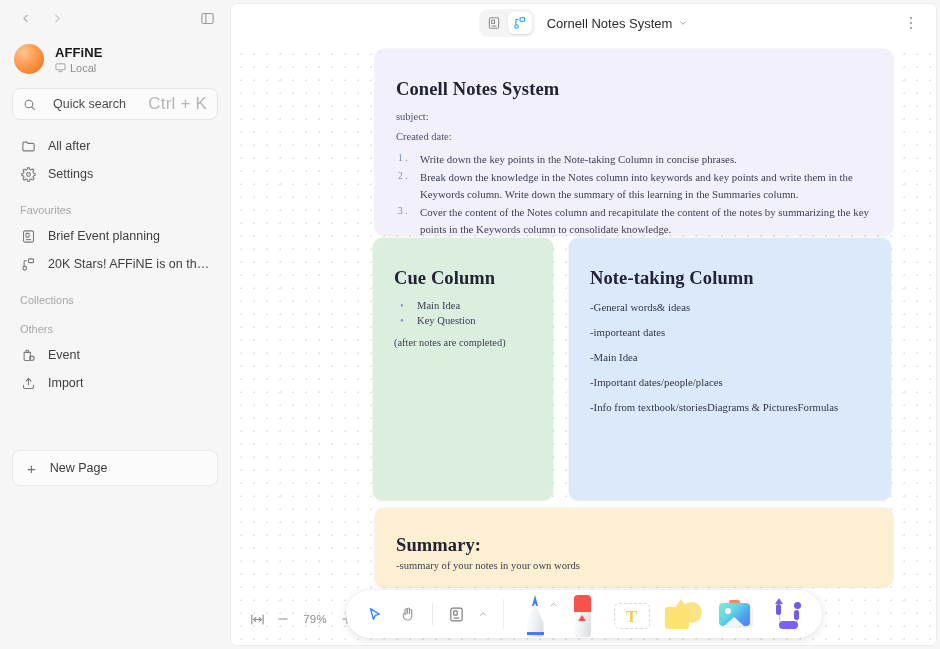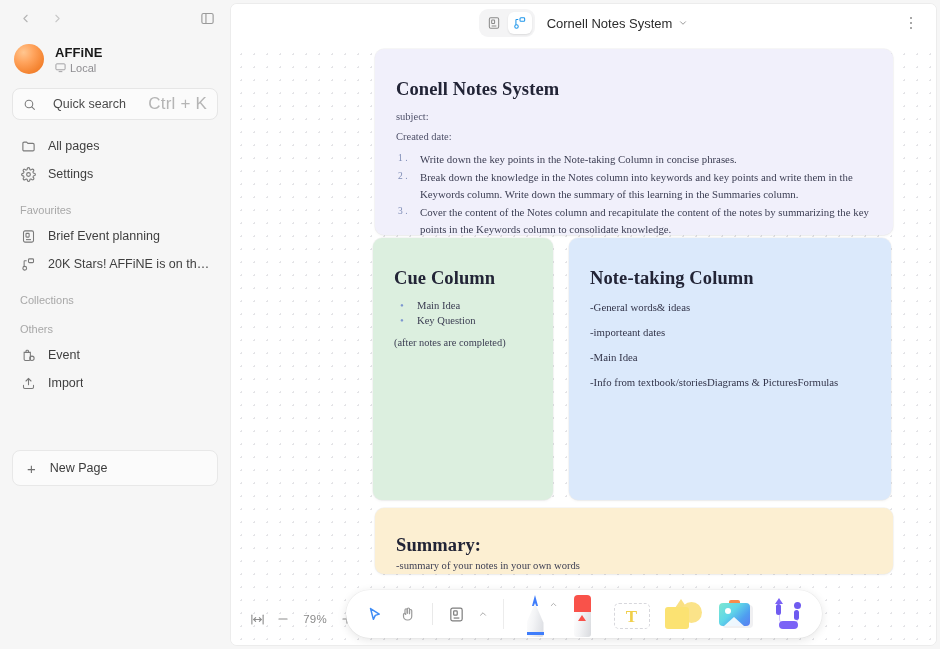--- a/index.html
+++ b/index.html
@@ -326,21 +326,21 @@
     </div>
 
     <div class="sb-list">
 
       <div class="sb-item">
         <span class="ico">
           <svg class="svgico" width="15" height="15" viewBox="0 0 24 24" fill="none" stroke="currentColor" stroke-width="1.8" stroke-linejoin="round">
               <path d="M3 7a2 2 0 0 1 2-2h4l2 2h8a2 2 0 0 1 2 2v8a2 2 0 0 1-2 2H5a2 2 0 0 1-2-2z"></path>
             </svg>
         </span>
-        <span class="lbl">All pages</span>
+        <span class="lbl">All after</span>
       </div>
 
       <div class="sb-item">
         <span class="ico">
           <svg class="svgico" width="15" height="15" viewBox="0 0 24 24" fill="none" stroke="currentColor" stroke-width="1.8">
               <circle cx="12" cy="12" r="3"></circle>
               <path d="M19.4 15a1.6 1.6 0 0 0 .3 1.8l.1.1a2 2 0 1 1-2.8 2.8l-.1-.1a1.6 1.6 0 0 0-1.8-.3 1.6 1.6 0 0 0-1 1.5V21a2 2 0 1 1-4 0v-.1A1.6 1.6 0 0 0 9 19.4a1.6 1.6 0 0 0-1.8.3l-.1.1a2 2 0 1 1-2.8-2.8l.1-.1a1.6 1.6 0 0 0 .3-1.8 1.6 1.6 0 0 0-1.5-1H3a2 2 0 1 1 0-4h.1A1.6 1.6 0 0 0 4.6 9a1.6 1.6 0 0 0-.3-1.8l-.1-.1a2 2 0 1 1 2.8-2.8l.1.1a1.6 1.6 0 0 0 1.8.3H9a1.6 1.6 0 0 0 1-1.5V3a2 2 0 1 1 4 0v.1a1.6 1.6 0 0 0 1 1.5 1.6 1.6 0 0 0 1.8-.3l.1-.1a2 2 0 1 1 2.8 2.8l-.1.1a1.6 1.6 0 0 0-.3 1.8V9a1.6 1.6 0 0 0 1.5 1H21a2 2 0 1 1 0 4h-.1a1.6 1.6 0 0 0-1.5 1z"></path>
             </svg>
         </span>
         <span class="lbl">Settings</span>
@@ -467,25 +467,26 @@
           <div class="after-note">(after notes are completed)</div>
         </div>
       </div>
 
       <div class="card c-blue" style="left:338px; top:196px; width:322px; height:262px;">
         <div class="card-inner">
           <h1>Note-taking Column</h1>
           <div class="note-line">-General  words&amp; ideas</div>
           <div class="note-line">-importeant dates</div>
           <div class="note-line">-Main Idea</div>
+          <div class="note-line">-Important dates/people/places</div>
           <div class="note-line">-Info from textbook/storiesDiagrams &amp; PicturesFormulas</div>
         </div>
       </div>
 
-      <div class="card c-yellow" style="left:144px; top:466px; width:518px; height:66px;">
+      <div class="card c-yellow" style="left:144px; top:466px; width:518px; height:79px;">
         <div class="card-inner" style="padding-top:27px;">
           <h1 style="margin-bottom:4px;">Summary:</h1>
           <div class="summary-line">-summary of your notes in your own words</div>
         </div>
       </div>
 
       <div class="zoom-bar">
         <div class="zoom-btn">
           <svg class="svgico" width="15" height="15" viewBox="0 0 24 24" fill="none" stroke="currentColor" stroke-width="1.8" stroke-linecap="round" stroke-linejoin="round">
               <line x1="3" y1="5" x2="3" y2="19"></line>

